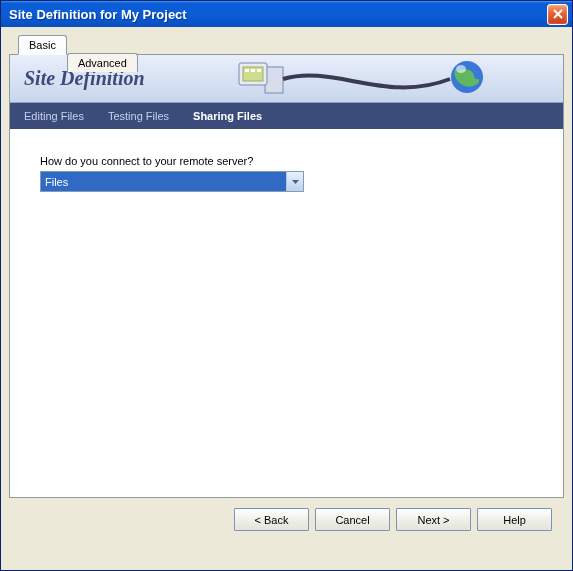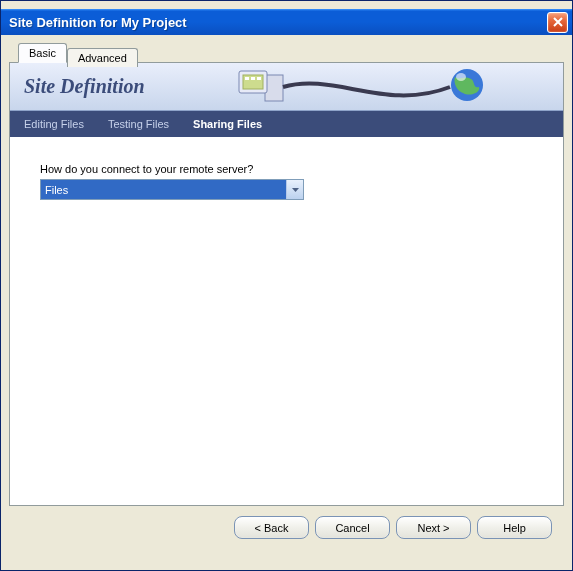--- a/index.html
+++ b/index.html
@@ -20,21 +20,20 @@
   }
   .titlebar {
     height: 26px;
     background: linear-gradient(to bottom, #3a95ff 0%, #0b5dd7 8%, #0b5dd7 50%, #0a4fc0 100%);
     display: flex;
     align-items: center;
     padding: 0 4px 0 8px;
     color: #fff;
     font-weight: bold;
     font-size: 13px;
-    margin-top: 8px;
   }
   .titlebar-text { flex: 1; text-shadow: 1px 1px 1px rgba(0,0,0,0.3); }
   .close-btn {
     width: 21px; height: 21px;
     background: linear-gradient(to bottom, #f7a07a 0%, #e6673a 40%, #c83c13 100%);
     border: 1px solid #fff;
     border-radius: 3px;
     color: #fff;
     display: flex; align-items: center; justify-content: center;
     cursor: default;
@@ -65,21 +64,21 @@
     cursor: default;
   }
   .tab.active {
     background: #fcfcfe;
     border-bottom: 1px solid #fcfcfe;
     margin-bottom: -1px;
     z-index: 3;
   }
   .tab.inactive {
     background: #f5f4ee;
-    top: 5px;
+    top: 18px;
   }
   .tab-content {
     border: 1px solid #919b9c;
     background: #0f766e;
     overflow: hidden;
     position: relative;
     z-index: 1;
   }
   .banner {
     height: 48px;
@@ -151,21 +150,21 @@
     padding: 10px 12px 12px 0;
     display: flex;
     justify-content: flex-end;
     gap: 6px;
   }
   .btn {
     min-width: 75px;
     height: 23px;
     background: linear-gradient(to bottom, #ffffff 0%, #f0f0ea 50%, #e3e3db 100%);
     border: 1px solid #7a93b5;
-    border-radius: 8px;
+    border-radius: 1px;
     font-size: 11px;
     font-family: Tahoma, Arial, sans-serif;
     display: flex;
     align-items: center;
     justify-content: center;
     cursor: default;
     padding: 0 8px;
     box-shadow: inset 0 0 1px #fff;
   }
 </style>

